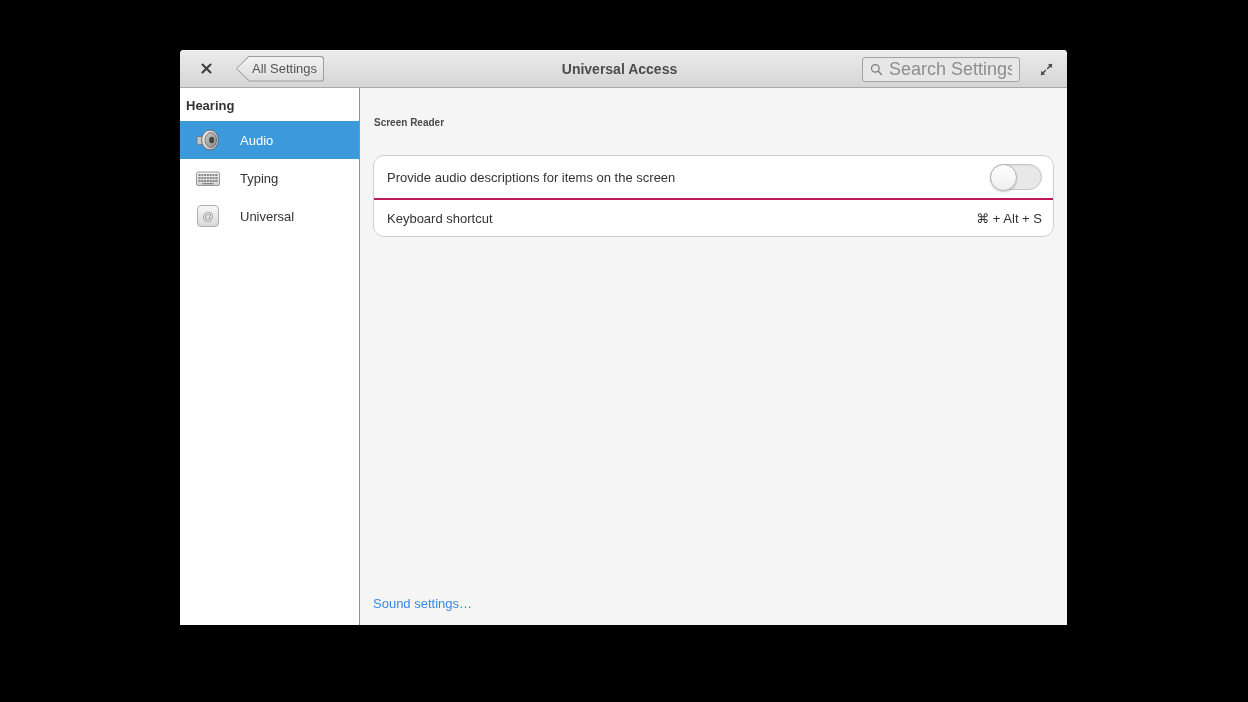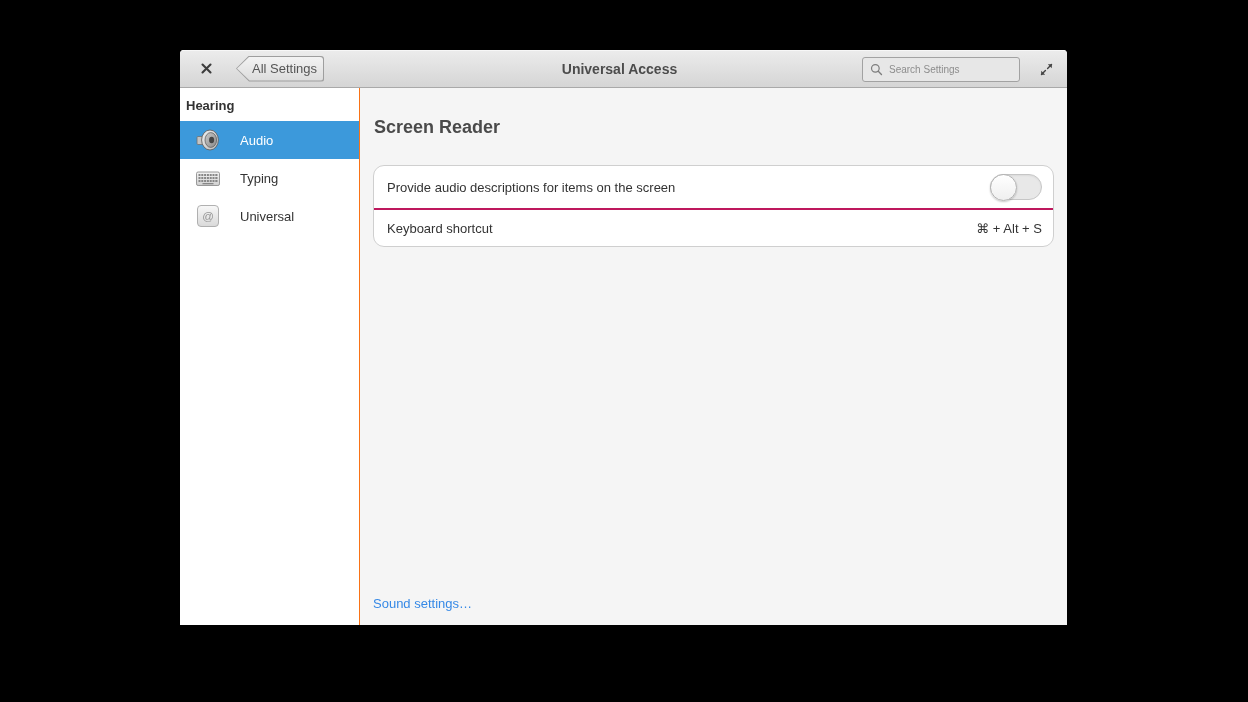--- a/index.html
+++ b/index.html
@@ -52,21 +52,21 @@
   }
   .search-entry {
     position:absolute; right:47px; top:7px; width:158px; height:25px;
     border:1px solid #a2a2a2; border-radius:3px;
     background:#e7e7e7;
     display:flex; align-items:center; gap:6px; padding:0 7px;
   }
   .search-entry input {
     border:none; background:transparent; outline:none;
     font-family:"Liberation Sans", sans-serif;
-    font-size:10px; color:#7f1d1d; width:100%;
+    font-size:18px; color:#7f1d1d; width:100%;
   }
   .search-entry input::placeholder { color:#8d8d8d; opacity:1; }
   .maximize-btn {
     position:absolute; right:11px; top:9px; width:20px; height:20px;
     display:flex; align-items:center; justify-content:center; cursor:pointer;
   }
   
   .window-body { flex:1; display:flex; min-height:0; }
   .sidebar {
     flex:0 0 180px; width:180px; background:#fff;
@@ -79,21 +79,21 @@
     height:38px; display:flex; align-items:center;
     padding-left:15px; gap:19px; font-size:13px; color:#333; cursor:pointer;
   }
   .side-item.selected { background:var(--selection,#3c99db); color:#fff; }
   .side-item .icon { width:26px; height:26px; flex:0 0 26px; }
   
   .content {
     flex:1; background:#f5f5f5; display:flex; flex-direction:column;
     padding:0 13px; min-width:0;
   }
-  .content-title { margin-top:29px; font-size:18px; font-weight:bold; color:#4a4a4a; padding-left:1px; }
+  .content-title { margin-top:29px; font-size:10px; font-weight:bold; color:#4a4a4a; padding-left:1px; }
   .frame {
     margin-top:27px; background:#fff;
     border:1px solid #cfcfcf; border-radius:11px;
   }
   .frame-row {
     display:flex; align-items:center; padding:0 11px;
     font-size:13px; color:#333;
   }
   .frame-row.toggle-row { height:42px; }
   .frame-row.shortcut-row { height:38px; border-top:2px solid #be185d; }

